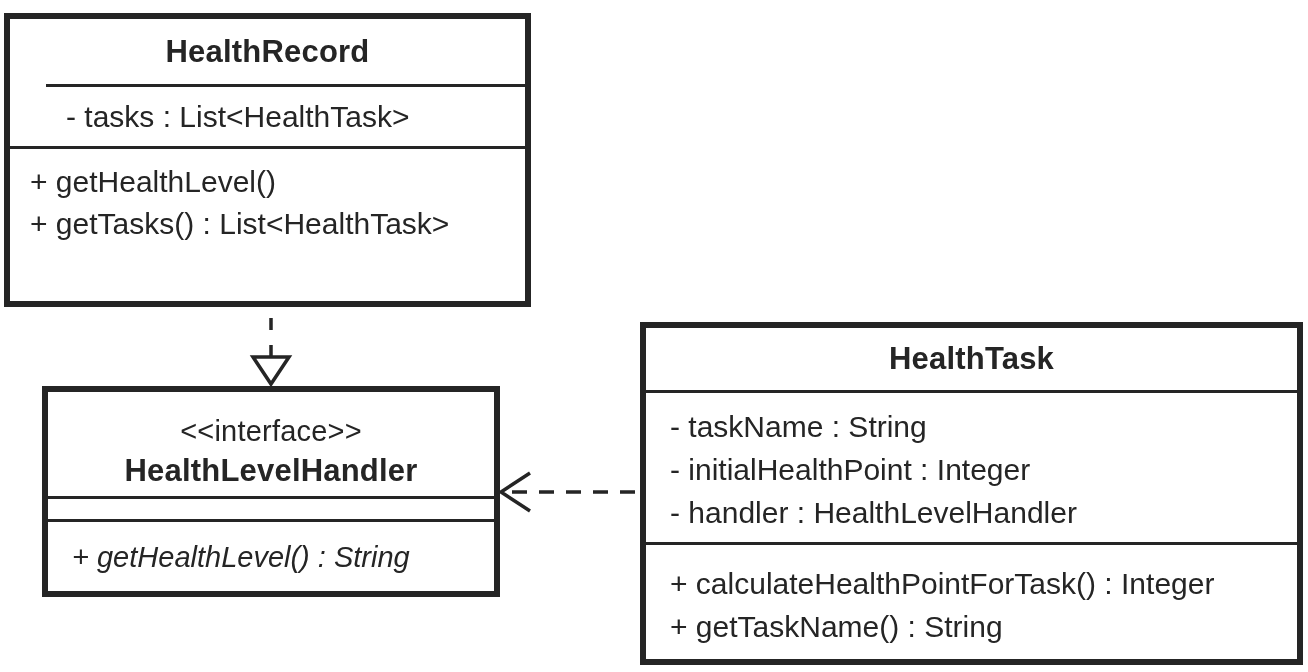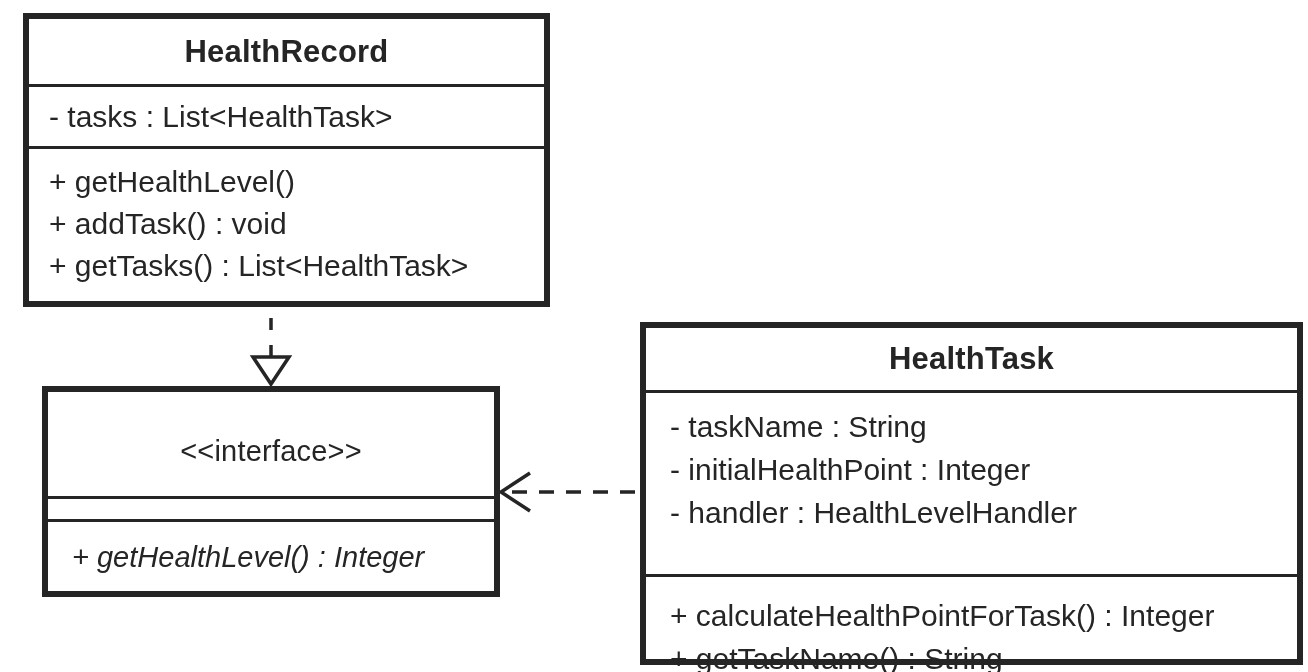--- a/index.html
+++ b/index.html
@@ -28,44 +28,45 @@
 
   .title-sec {
     display: flex; flex-direction: column;
     align-items: center; justify-content: center;
     font-weight: bold; font-size: 31px;
     letter-spacing: 0.2px;
   }
   .body-line { font-size: 30px; line-height: 42px; white-space: nowrap; }
 
   
-  #box-record { left: 23px; top: 13px; width: 527px; height: 294px; justify-content: center; }
+  #box-record { left: 4px; top: 13px; width: 527px; height: 294px; justify-content: center; }
   #box-record .title-sec { height: 65px; }
   #box-record .attrs-sec {
     height: 62px; display: flex; flex-direction: column; justify-content: center;
     padding-left: 20px;
+    margin-left: 36px;
   }
   #box-record .methods-sec { flex: 1 1 auto; padding: 12px 0 0 20px; }
 
   
   #box-interface { left: 42px; top: 386px; width: 458px; height: 211px; }
   #box-interface .title-sec { height: 104px; padding-top: 6px; }
   #box-interface .stereotype { font-weight: normal; font-size: 29px; line-height: 40px; margin-top: 8px; }
   #box-interface .iface-name { font-weight: bold; font-size: 31px; line-height: 40px; }
   #box-interface .empty-sec { height: 23px; }
   #box-interface .methods-sec {
     flex: 1 1 auto; display: flex; flex-direction: column; justify-content: center;
     padding-left: 24px;
   }
   #box-interface .methods-sec .body-line { font-style: italic; font-size: 29px; }
 
   
   #box-task { left: 640px; top: 322px; width: 663px; height: 343px; }
   #box-task .title-sec { height: 62px; }
-  #box-task .attrs-sec { height: 184px; padding: 12px 0 0 24px; }
+  #box-task .attrs-sec { height: 152px; padding: 12px 0 0 24px; }
   #box-task .attrs-sec .body-line { line-height: 43px; }
   #box-task .methods-sec { flex: 1 1 auto; padding: 17px 0 12px 24px; }
   #box-task .methods-sec .body-line { line-height: 43px; }
 </style>
 </head>
 <body>
 
 <div class="canvas">
 
   <svg class="overlay" width="1308" height="672" viewBox="0 0 1308 672">
@@ -83,32 +84,32 @@
 
   <div class="uml-box" id="box-record">
     <div class="sec title-sec">
       <span>HealthRecord</span>
     </div>
     <div class="sec divided attrs-sec">
       <div class="body-line">- tasks : List&lt;HealthTask&gt;</div>
     </div>
     <div class="sec divided methods-sec">
       <div class="body-line">+ getHealthLevel()</div>
-      <div class="body-line">+ addTask() : void</div>
       <div class="body-line">+ getTasks() : List&lt;HealthTask&gt;</div>
     </div>
   </div>
 
   <div class="uml-box" id="box-interface">
     <div class="sec title-sec">
       <span class="stereotype">&lt;&lt;interface&gt;&gt;</span>
+      <span class="iface-name">HealthLevelHandler</span>
     </div>
     <div class="sec divided empty-sec"></div>
     <div class="sec divided methods-sec">
-      <div class="body-line">+ getHealthLevel() : Integer</div>
+      <div class="body-line">+ getHealthLevel() : String</div>
     </div>
   </div>
 
   <div class="uml-box" id="box-task">
     <div class="sec title-sec">
       <span>HealthTask</span>
     </div>
     <div class="sec divided attrs-sec">
       <div class="body-line">- taskName : String</div>
       <div class="body-line">- initialHealthPoint : Integer</div>

